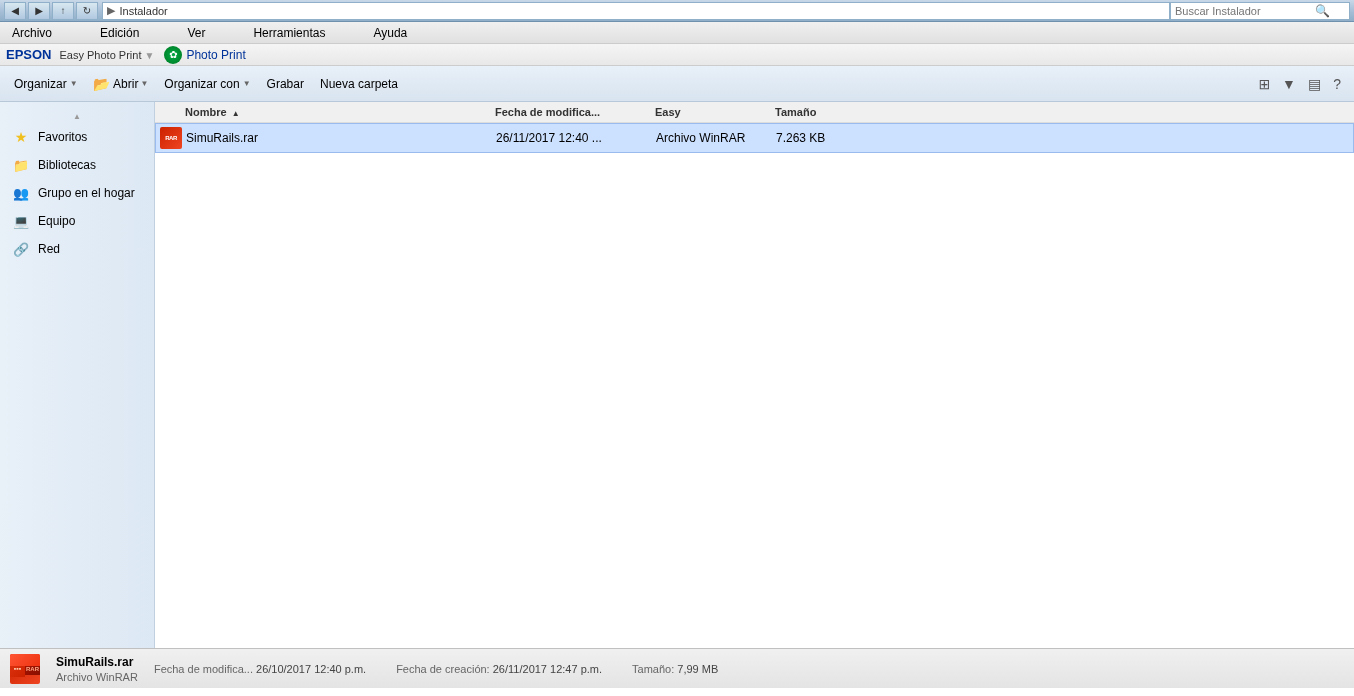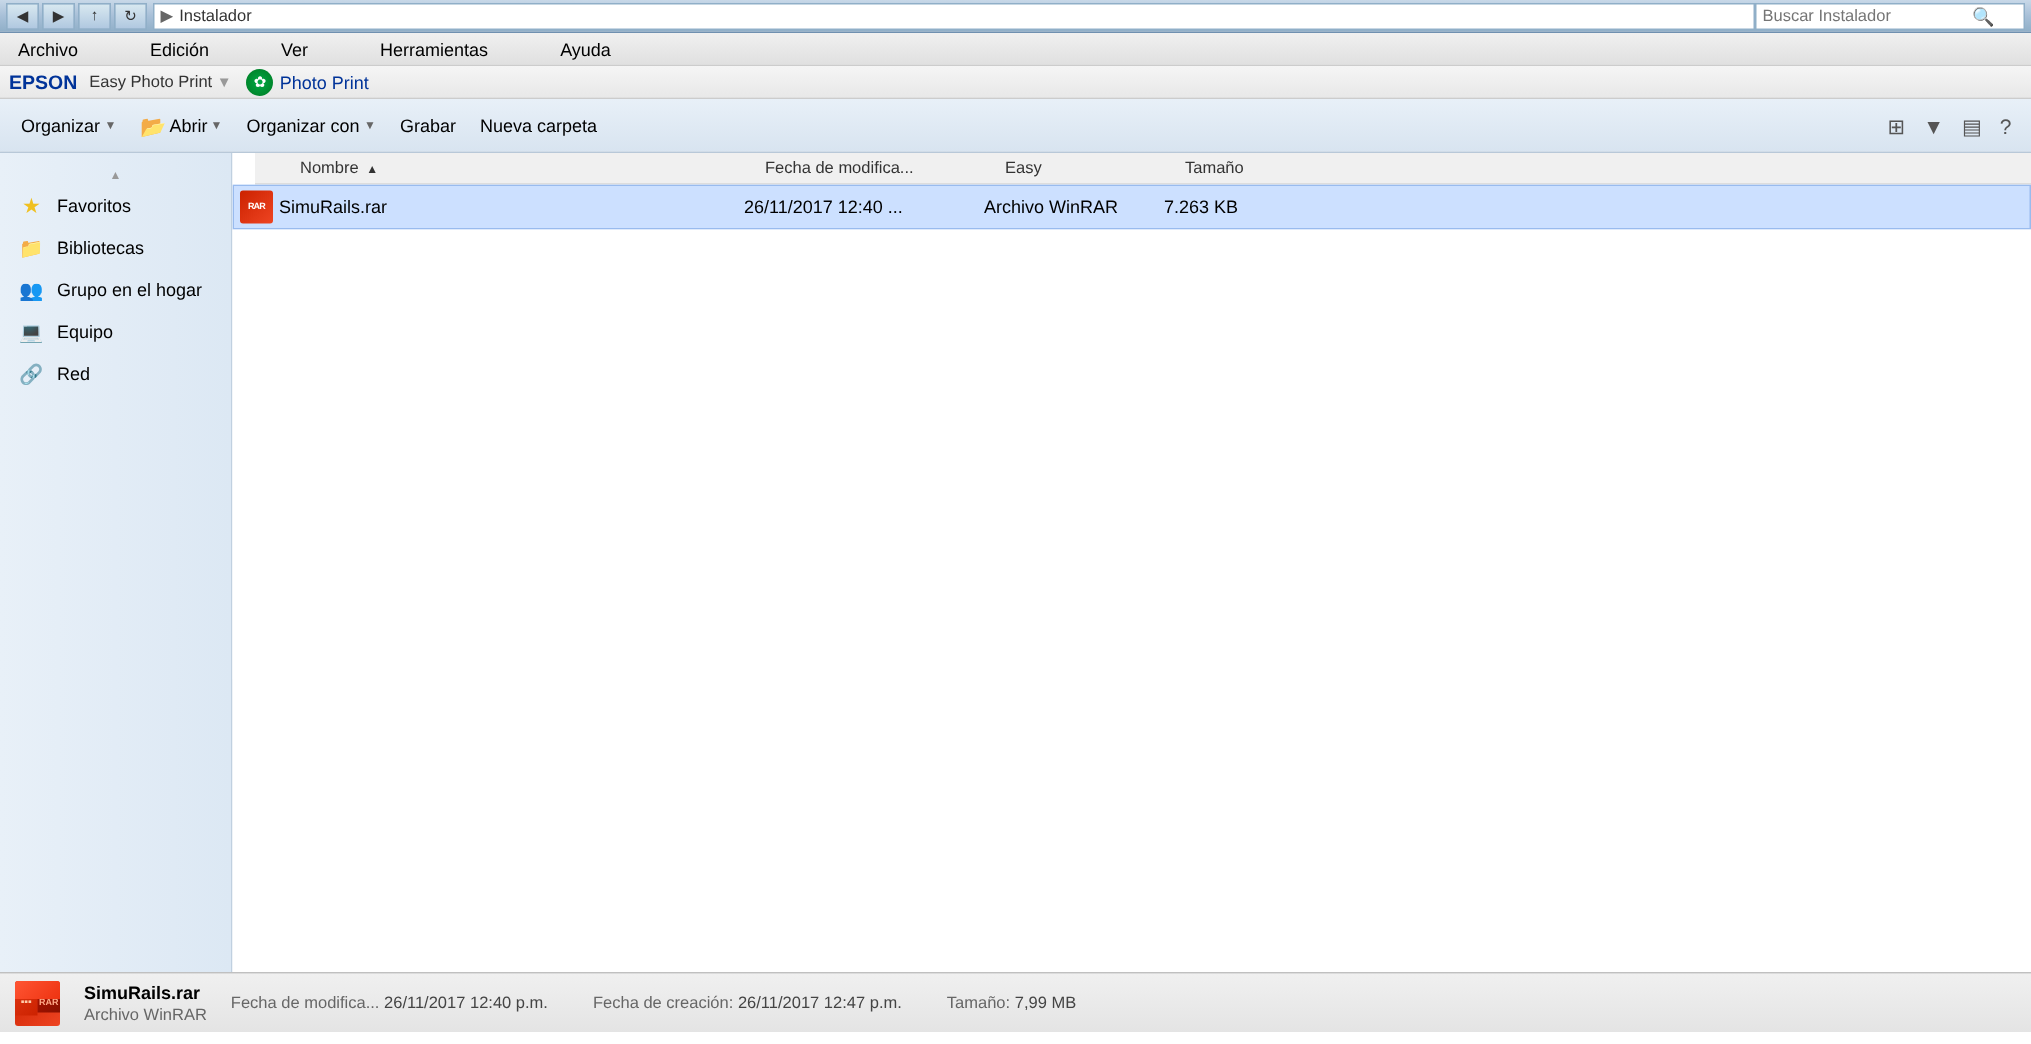--- a/index.html
+++ b/index.html
@@ -199,23 +199,22 @@
       flex-direction: column;
       background: white;
     }
     .column-headers {
       display: flex;
       align-items: center;
       background: #f0f0f0;
       border-bottom: 1px solid #ddd;
       padding: 4px 0;
       font-size: 11px;
-      font-weight: 400;
+      font-weight: 700;
       color: #333;
-      margin-left: 15px;
     }
     .col-name { width: 340px; padding-left: 30px; cursor: pointer; }
     .col-date { width: 160px; cursor: pointer; }
     .col-type { width: 120px; cursor: pointer; }
     .col-size { width: 100px; cursor: pointer; }
     .sort-arrow { font-size: 8px; margin-left: 2px; }
 
     .file-list {
       flex: 1;
       overflow-y: auto;
@@ -475,21 +474,21 @@
       <span style="font-size:6px;color:#ffaa88;font-weight:bold;">RAR</span>
     </div>
   </div>
   <div class="status-info">
     <span class="status-filename">SimuRails.rar</span>
     <span class="status-filetype">Archivo WinRAR</span>
   </div>
   <div class="status-meta">
     <div class="status-meta-item">
       <span class="status-meta-label">Fecha de modifica...</span>
-      <span>26/11/2017 12:40 p.m.</span>
+      <span>26/10/2017 12:40 p.m.</span>
     </div>
     <div class="status-meta-item">
       <span class="status-meta-label">Fecha de creación:</span>
       <span>26/11/2017 12:47 p.m.</span>
     </div>
     <div class="status-meta-item">
       <span class="status-meta-label">Tamaño:</span>
       <span>7,99 MB</span>
     </div>
   </div>

